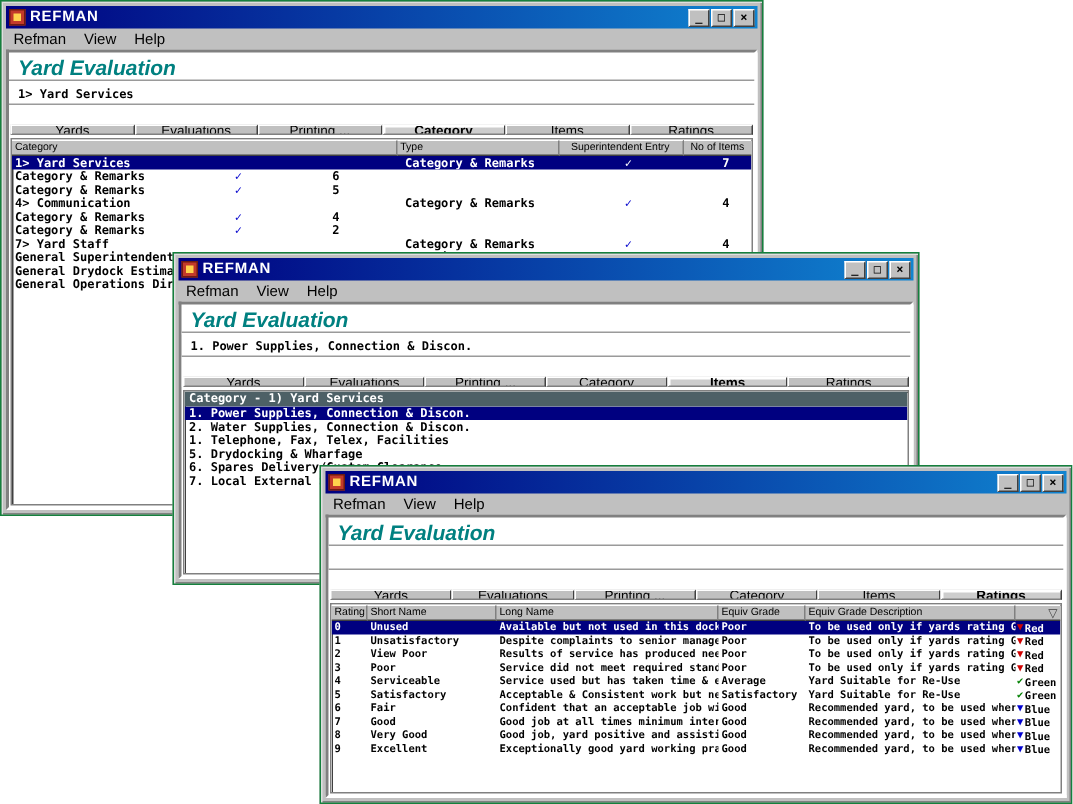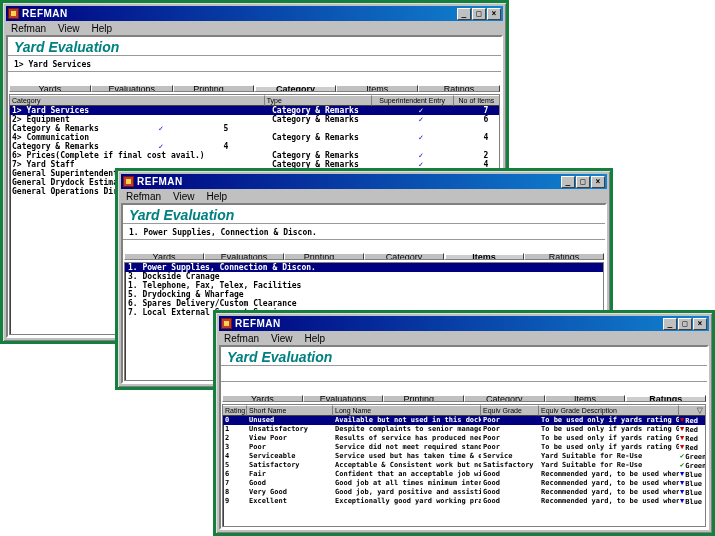--- a/index.html
+++ b/index.html
@@ -1,19 +1,19 @@
 <!DOCTYPE html>
 <html><head>
 <meta charset="utf-8">
 <style>
   *{box-sizing:border-box;margin:0;padding:0}
   html,body{width:715px;height:536px;overflow:hidden;background:#ffffff;
     font-family:"Liberation Sans",sans-serif;position:relative}
 
-  .window{position:absolute;background:#c0c0c0;border:3px solid #15803d;
+  .window{position:absolute;background:#c0c0c0;border:1px solid #15803d;
     box-shadow:inset 1px 1px 0 #dfdfdf, inset -1px -1px 0 #808080;
     padding:3px;display:flex;flex-direction:column}
 
   .titlebar{height:15px;flex:none;background:linear-gradient(90deg,#000080,#1084d0);
     display:flex;align-items:center;gap:3px;padding:0 2px}
   .app-icon{width:11px;height:11px;background:#c23a2b;border:1px solid #6e1b10;
     position:relative;flex:none}
   .app-icon::after{content:"";position:absolute;left:2px;top:2px;right:2px;bottom:2px;background:#ffd34d}
   .title-text{color:#fff;font-size:10px;font-weight:bold;flex:1;letter-spacing:.5px;white-space:nowrap;overflow:hidden}
   .tb-buttons{display:flex;gap:1px;flex:none}
@@ -111,21 +111,20 @@
         <div class="th center" style="width:46px;border-right:none">No of Items</div>
       </div>
       <div class="tbody">
           <div class="trow selected">
             <div class="td w-cat">1&gt; Yard Services</div>
             <div class="td w-type">Category &amp; Remarks</div>
             <div class="td w-entry check">✓</div>
             <div class="td w-items">7</div>
           </div>
           <div class="trow">
-            <div class="td w-cat">2&gt; Equipment</div>
             <div class="td w-type">Category &amp; Remarks</div>
             <div class="td w-entry check">✓</div>
             <div class="td w-items">6</div>
           </div>
           <div class="trow">
             <div class="td w-type">Category &amp; Remarks</div>
             <div class="td w-entry check">✓</div>
             <div class="td w-items">5</div>
           </div>
           <div class="trow">
@@ -133,21 +132,20 @@
             <div class="td w-type">Category &amp; Remarks</div>
             <div class="td w-entry check">✓</div>
             <div class="td w-items">4</div>
           </div>
           <div class="trow">
             <div class="td w-type">Category &amp; Remarks</div>
             <div class="td w-entry check">✓</div>
             <div class="td w-items">4</div>
           </div>
           <div class="trow">
-            <div class="td w-cat">6&gt; Prices(Complete if final cost avail.)</div>
             <div class="td w-type">Category &amp; Remarks</div>
             <div class="td w-entry check">✓</div>
             <div class="td w-items">2</div>
           </div>
           <div class="trow">
             <div class="td w-cat">7&gt; Yard Staff</div>
             <div class="td w-type">Category &amp; Remarks</div>
             <div class="td w-entry check">✓</div>
             <div class="td w-items">4</div>
           </div>
@@ -196,23 +194,24 @@
     <div class="rule"></div>
     <div class="tabstrip">
         <div class="tab">Yards</div>
         <div class="tab">Evaluations</div>
         <div class="tab">Printing ...</div>
         <div class="tab">Category</div>
         <div class="tab active">Items</div>
         <div class="tab">Ratings</div>
       </div>
     <div class="grid">
+      <div class="list-group-header">Category - 1) Yard Services</div>
       <div class="tbody">
           <div class="lrow selected">1. Power Supplies, Connection &amp; Discon.</div>
-          <div class="lrow">3. Dockside Cranage</div>
+          <div class="lrow">2. Water Supplies, Connection &amp; Discon.</div>
           <div class="lrow">1. Telephone, Fax, Telex, Facilities</div>
           <div class="lrow">5. Drydocking &amp; Wharfage</div>
           <div class="lrow">6. Spares Delivery/Custom Clearance</div>
           <div class="lrow">7. Local External Support Services</div>
         </div>
     </div>
   </div>
 </div>
 
 <div class="window" style="left:213px;top:310px;width:502px;height:226px">
@@ -296,21 +295,21 @@
             <div class="td r-desc">To be used only if yards rating GOOD or A</div>
             <div class="td r-flag">
               <span class="flag-glyph" style="color: rgb(208, 0, 0);">▼</span>
               <span>Red</span>
             </div>
           </div>
           <div class="rrow">
             <div class="td r-rating">4</div>
             <div class="td r-short">Serviceable</div>
             <div class="td r-long">Service used but has taken time &amp; effort</div>
-            <div class="td r-grade">Service</div>
+            <div class="td r-grade">Average</div>
             <div class="td r-desc">Yard Suitable for Re-Use</div>
             <div class="td r-flag">
               <span class="flag-glyph" style="color: rgb(0, 128, 0);">✔</span>
               <span>Green</span>
             </div>
           </div>
           <div class="rrow">
             <div class="td r-rating">5</div>
             <div class="td r-short">Satisfactory</div>
             <div class="td r-long">Acceptable &amp; Consistent work but needs su</div>

